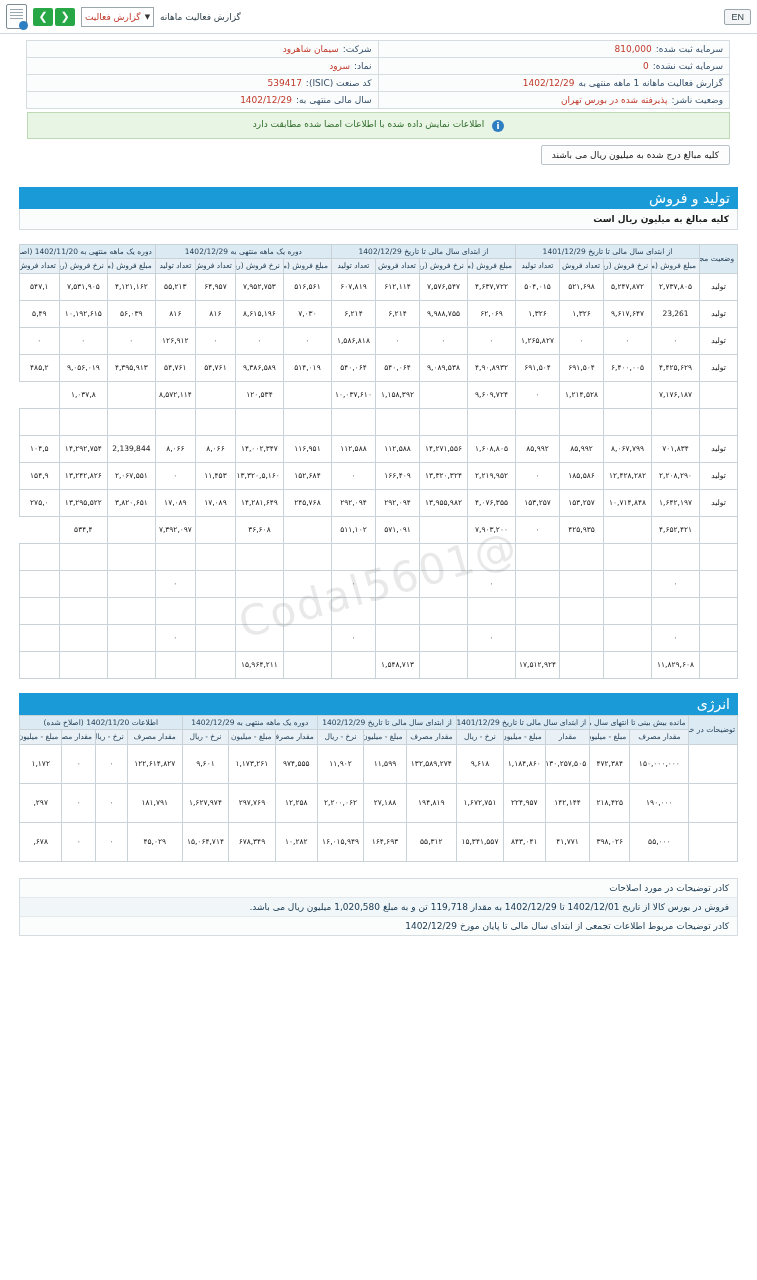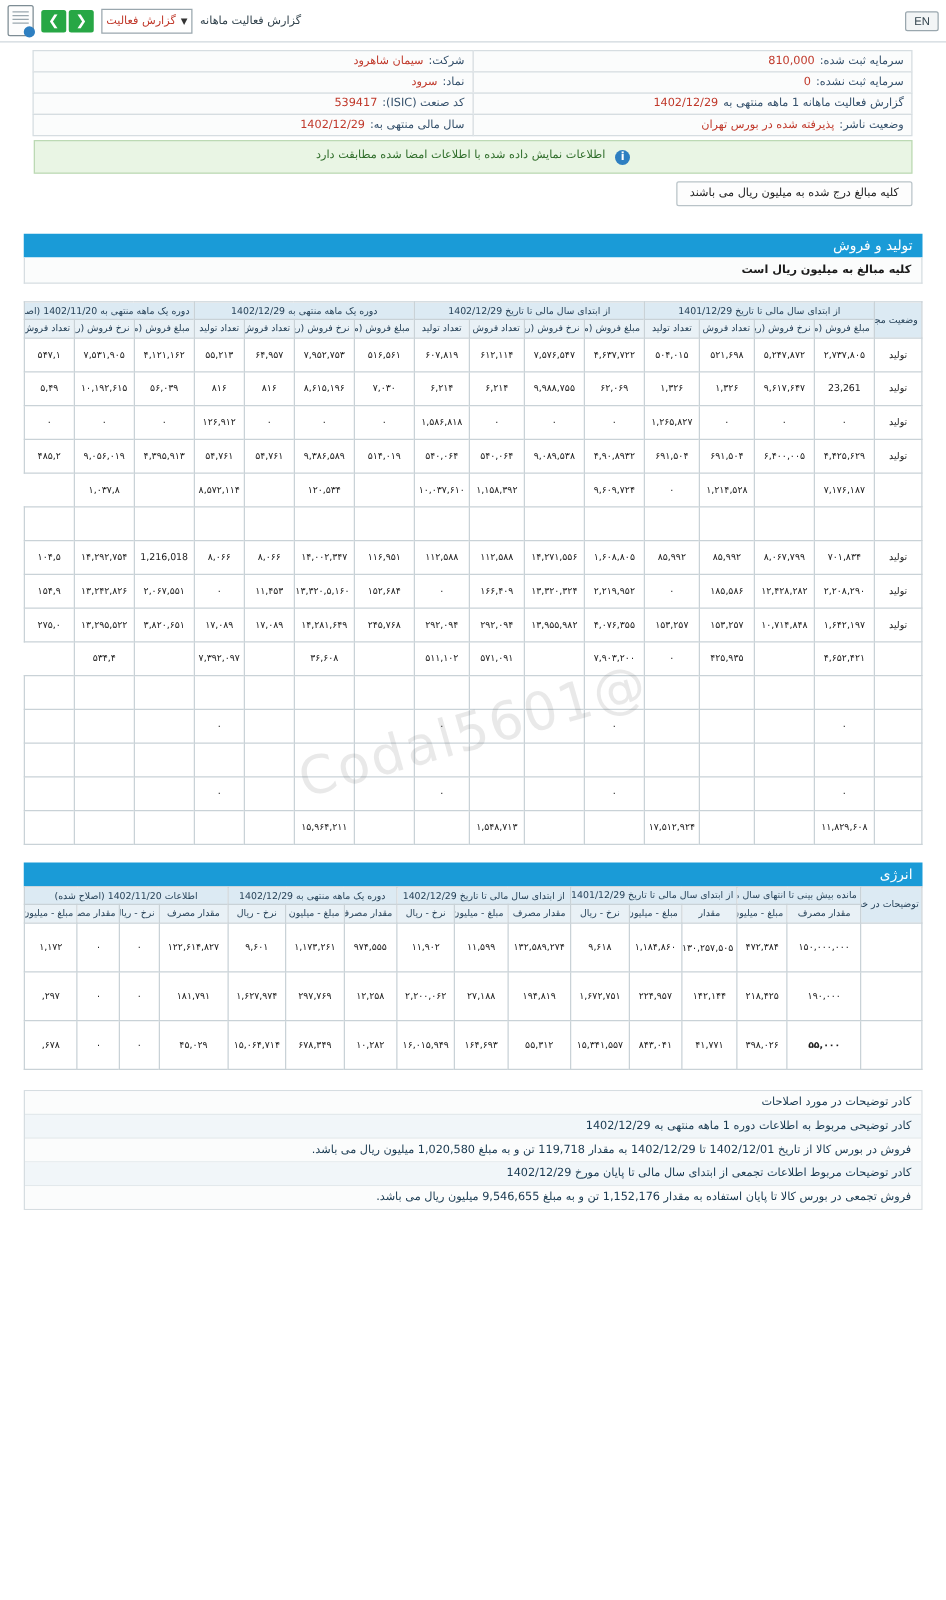--- a/index.html
+++ b/index.html
@@ -98,21 +98,21 @@
     background:#fdfdfd;
     padding:4px 10px;
     font-size:9px;
     border-radius:2px;
     color:#222;
   }
 
   
   .section{margin:22px 19px 0 19px;}
   .section-title{
-    background:#1a9bd7;color:#fff;font-size:11px;
+    background:#1a9bd7;color:#fff;font-size:14px;
     padding:3px 8px;text-align:right;
   }
   .section-sub{
     border:1px solid #d6dde1;border-top:none;background:#fbfcfc;
     padding:5px 8px;font-size:9px;font-weight:bold;color:#1a1a1a;
   }
 
   
   table.dt{
     border-collapse:collapse;
@@ -399,21 +399,21 @@
           <td>۸۵,۹۹۲</td>
           <td>۸۵,۹۹۲</td>
           <td>۱,۶۰۸,۸۰۵</td>
           <td>۱۴,۲۷۱,۵۵۶</td>
           <td>۱۱۲,۵۸۸</td>
           <td>۱۱۲,۵۸۸</td>
           <td>۱۱۶,۹۵۱</td>
           <td>۱۴,۰۰۲,۳۴۷</td>
           <td>۸,۰۶۶</td>
           <td>۸,۰۶۶</td>
-          <td>1,216,018</td>
+          <td>2,139,844</td>
           <td>۱۴,۲۹۲,۷۵۴</td>
           <td>۱۰۴,۵</td>
         </tr>
         <tr>
           <td>تولید</td>
           <td>۲,۲۰۸,۲۹۰</td>
           <td>۱۲,۴۲۸,۲۸۲</td>
           <td>۱۸۵,۵۸۶</td>
           <td>۰</td>
           <td>۲,۲۱۹,۹۵۲</td>
@@ -640,21 +640,21 @@
           <td style="height: 34px;">۱۲,۲۵۸</td>
           <td style="height: 34px;">۲۹۷,۷۶۹</td>
           <td style="height: 34px;">۱,۶۲۷,۹۷۴</td>
           <td style="height: 34px;">۱۸۱,۷۹۱</td>
           <td style="height: 34px;">۰</td>
           <td style="height: 34px;">۰</td>
           <td style="height: 34px;">۲۹۷,</td>
         </tr>
         <tr>
           <td style="height: 34px;"></td>
-          <td style="height: 34px; font-weight: bold;">۵۵,۰۰۰</td>
+          <td style="height: 34px;">۵۵,۰۰۰</td>
           <td style="height: 34px;">۳۹۸,۰۲۶</td>
           <td style="height: 34px;">۴۱,۷۷۱</td>
           <td style="height: 34px;">۸۴۳,۰۴۱</td>
           <td style="height: 34px;">۱۵,۳۴۱,۵۵۷</td>
           <td style="height: 34px;">۵۵,۳۱۲</td>
           <td style="height: 34px;">۱۶۴,۶۹۳</td>
           <td style="height: 34px;">۱۶,۰۱۵,۹۴۹</td>
           <td style="height: 34px;">۱۰,۲۸۲</td>
           <td style="height: 34px;">۶۷۸,۳۴۹</td>
           <td style="height: 34px; text-align: center;">۱۵,۰۶۴,۷۱۴</td>
@@ -662,19 +662,17 @@
           <td style="height: 34px;">۰</td>
           <td style="height: 34px;">۰</td>
           <td style="height: 34px;">۶۷۸,</td>
         </tr>
       </tbody>
   </table>
 </div>
 
 <div class="notes" id="notes-block">
     <div>کادر توضیحات در مورد اصلاحات</div>
-    <div>کادر توضیحی مربوط به اطلاعات دوره 1 ماهه منتهی به 1402/12/29</div>
     <div>فروش در بورس کالا از تاریخ 1402/12/01 تا 1402/12/29 به مقدار 119,718 تن و به مبلغ 1,020,580 میلیون ریال می باشد.</div>
     <div>کادر توضیحات مربوط اطلاعات تجمعی از ابتدای سال مالی تا پایان مورخ 1402/12/29</div>
-    <div>فروش تجمعی در بورس کالا تا پایان استفاده به مقدار 1,152,176 تن و به مبلغ 9,546,655 میلیون ریال می باشد.</div>
   </div>
 
 <div class="wm">@Codal5601</div>
 
 </body></html>

